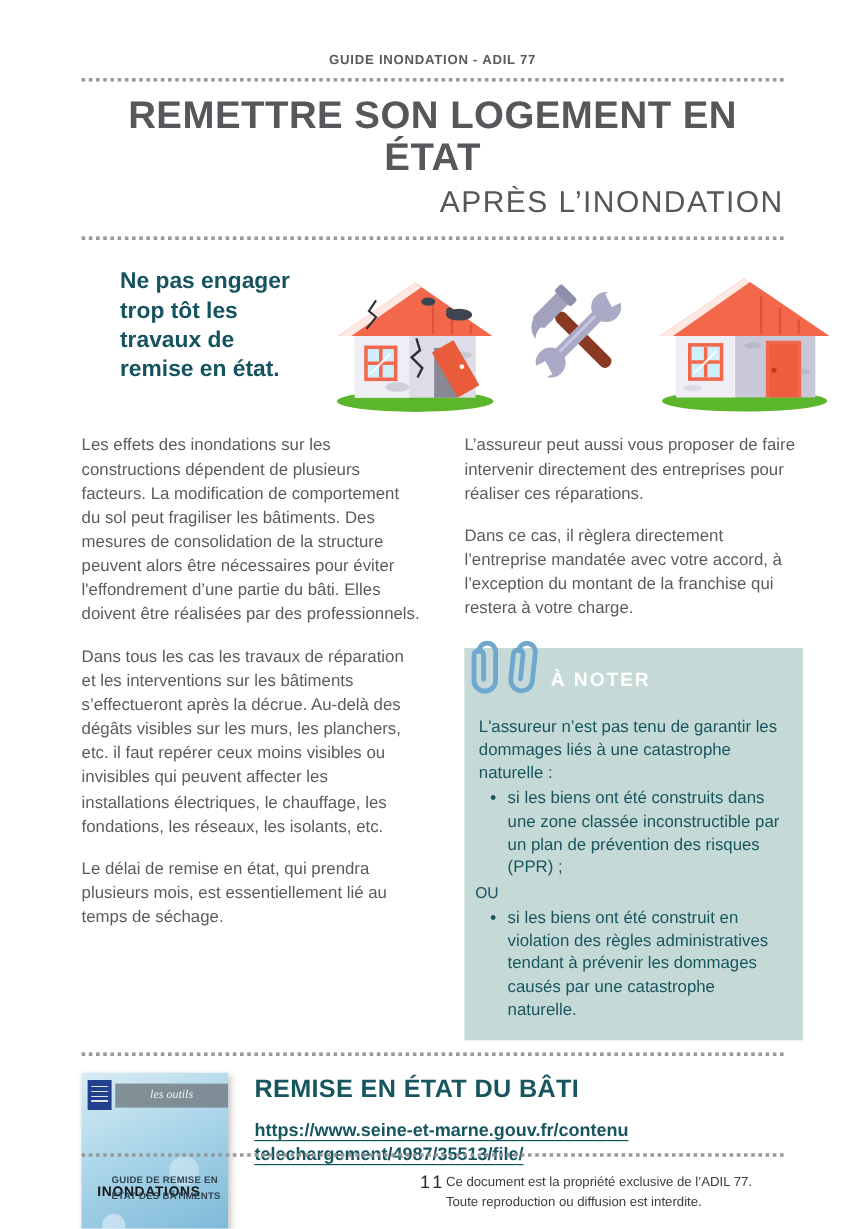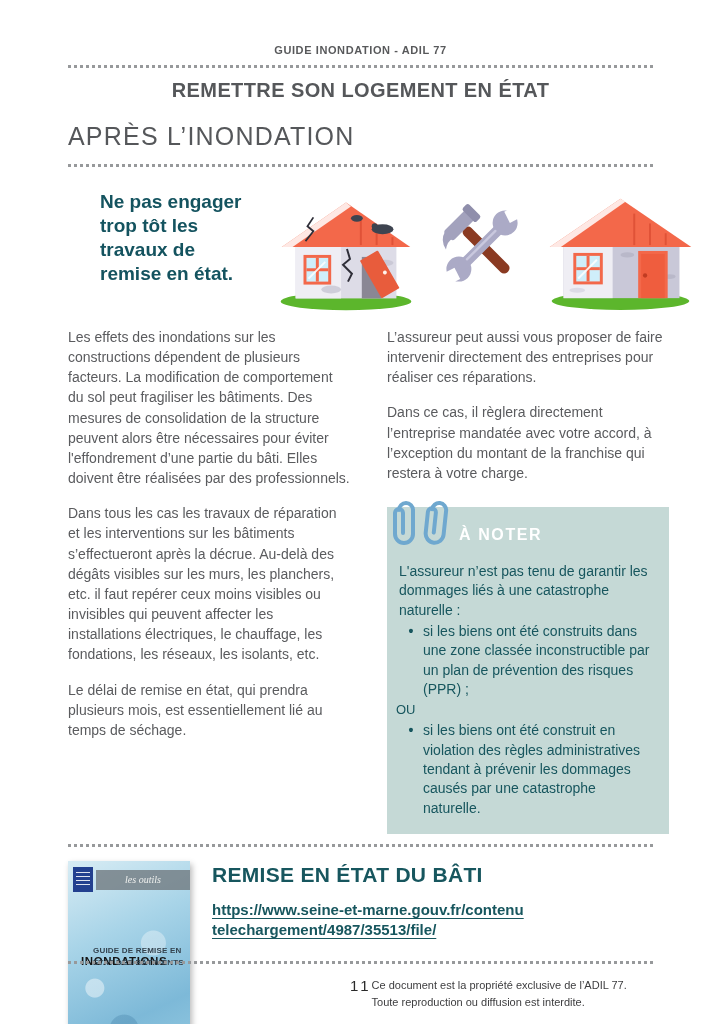--- a/index.html
+++ b/index.html
@@ -9,26 +9,26 @@
     background:#ffffff; overflow:hidden;
     font-family:"Liberation Sans", sans-serif;
     padding:44px 68px 0 68px;
   }
   .hdr-label {
     text-align:center; font-size:11px; font-weight:bold;
     letter-spacing:.6px; color:#58595b;
   }
   .dotted-rule { border-top:3px dotted #97999b; margin-top:9px; }
   .title-line1 {
-    margin-top:11px; text-align:center; font-size:20px; font-weight:bold;
+    margin-top:11px; text-align:center; font-size:32px; font-weight:bold;
     color:#55575a; letter-spacing:.4px; line-height:1.1;
   }
   .title-line2 {
-    text-align:left; font-size:25px; font-weight:normal;
-    color:#55575a; letter-spacing:1.2px; margin-top:21px;
+    text-align:right; font-size:25px; font-weight:normal;
+    color:#55575a; letter-spacing:1.2px; margin-top:6px;
   }
   .rule-under-title { margin-top:13px; }
 
   .hero-row { display:flex; margin-top:18px; height:128px; }
   .callout-text {
     width:152px; flex:0 0 152px; font-size:19px; font-weight:bold;
     color:#14535f; line-height:1.27; padding-top:5px;margin-left:32px;
   }
   .hero-art { display:flex; flex:1; align-items:flex-end; justify-content:space-between; padding-left:10px; }
   .hero-art svg { display:block; }

